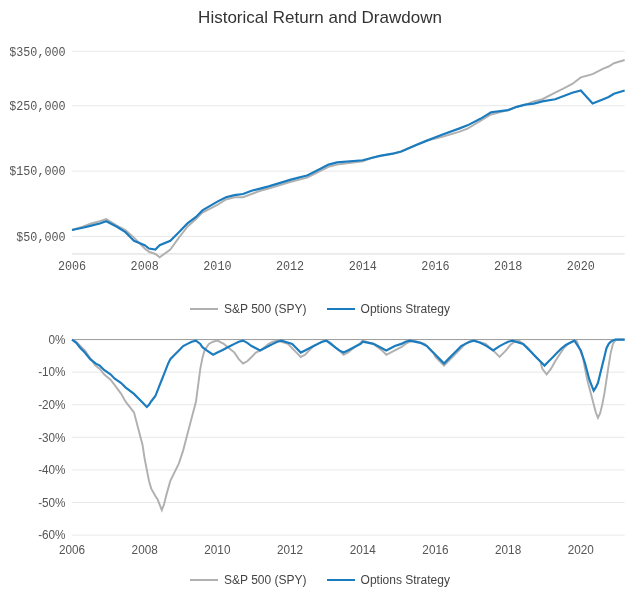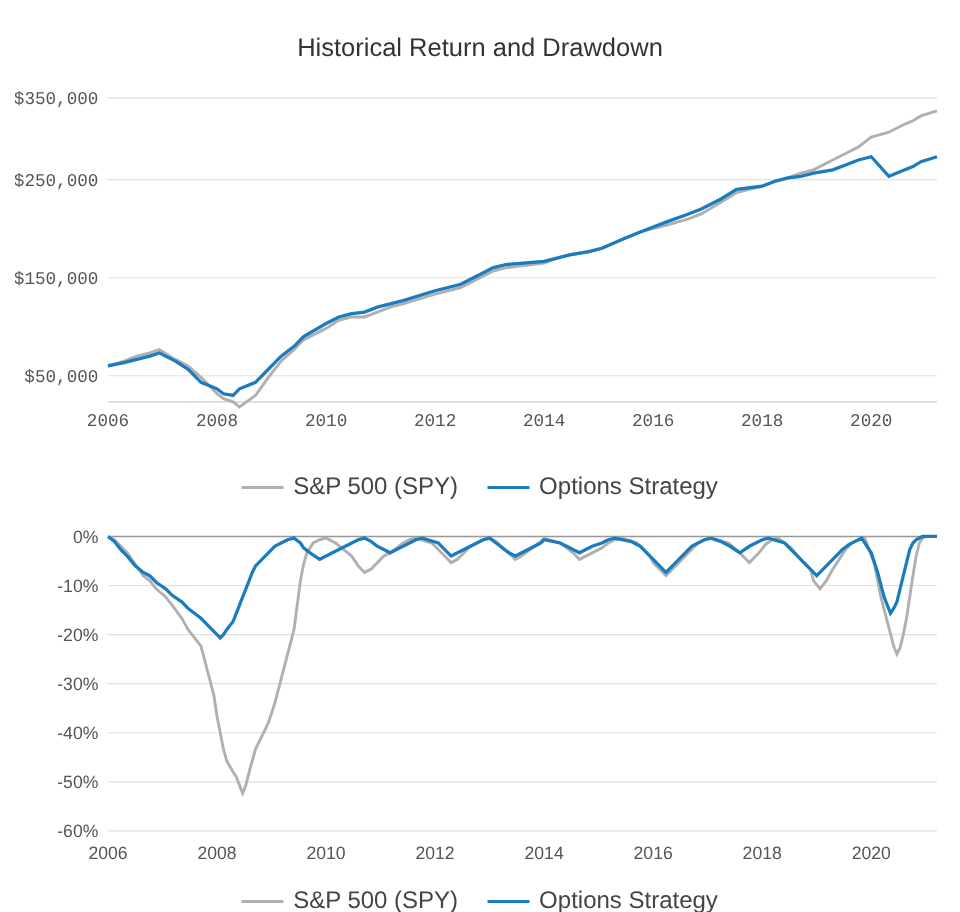--- a/index.html
+++ b/index.html
@@ -9,21 +9,21 @@
       width: 640px;
       height: 608px;
       overflow: hidden;
     }
     .chart-container {
       width: 640px;
       height: 476px;
       display: flex;
       flex-direction: column;
       align-items: center;
-      padding: 22px 10px 5px 10px;
+      padding: 8px 10px 5px 10px;
     }
     .chart-title {
       font-size: 17px;
       color: #333;
       margin-bottom: 8px;
       font-weight: 400;
     }
     .chart-area {
       width: 100%;
       flex: 1;
@@ -40,21 +40,21 @@
     }
     .bottom-chart {
       flex: 1;
     }
     .legend {
       display: flex;
       align-items: center;
       justify-content: center;
       gap: 20px;
       padding: 4px 0;
-      font-size: 16px;
+      font-size: 12px;
       color: #444;
     }
     .legend-item {
       display: flex;
       align-items: center;
       gap: 6px;
     }
     .legend-line {
       width: 28px;
       height: 2px;

